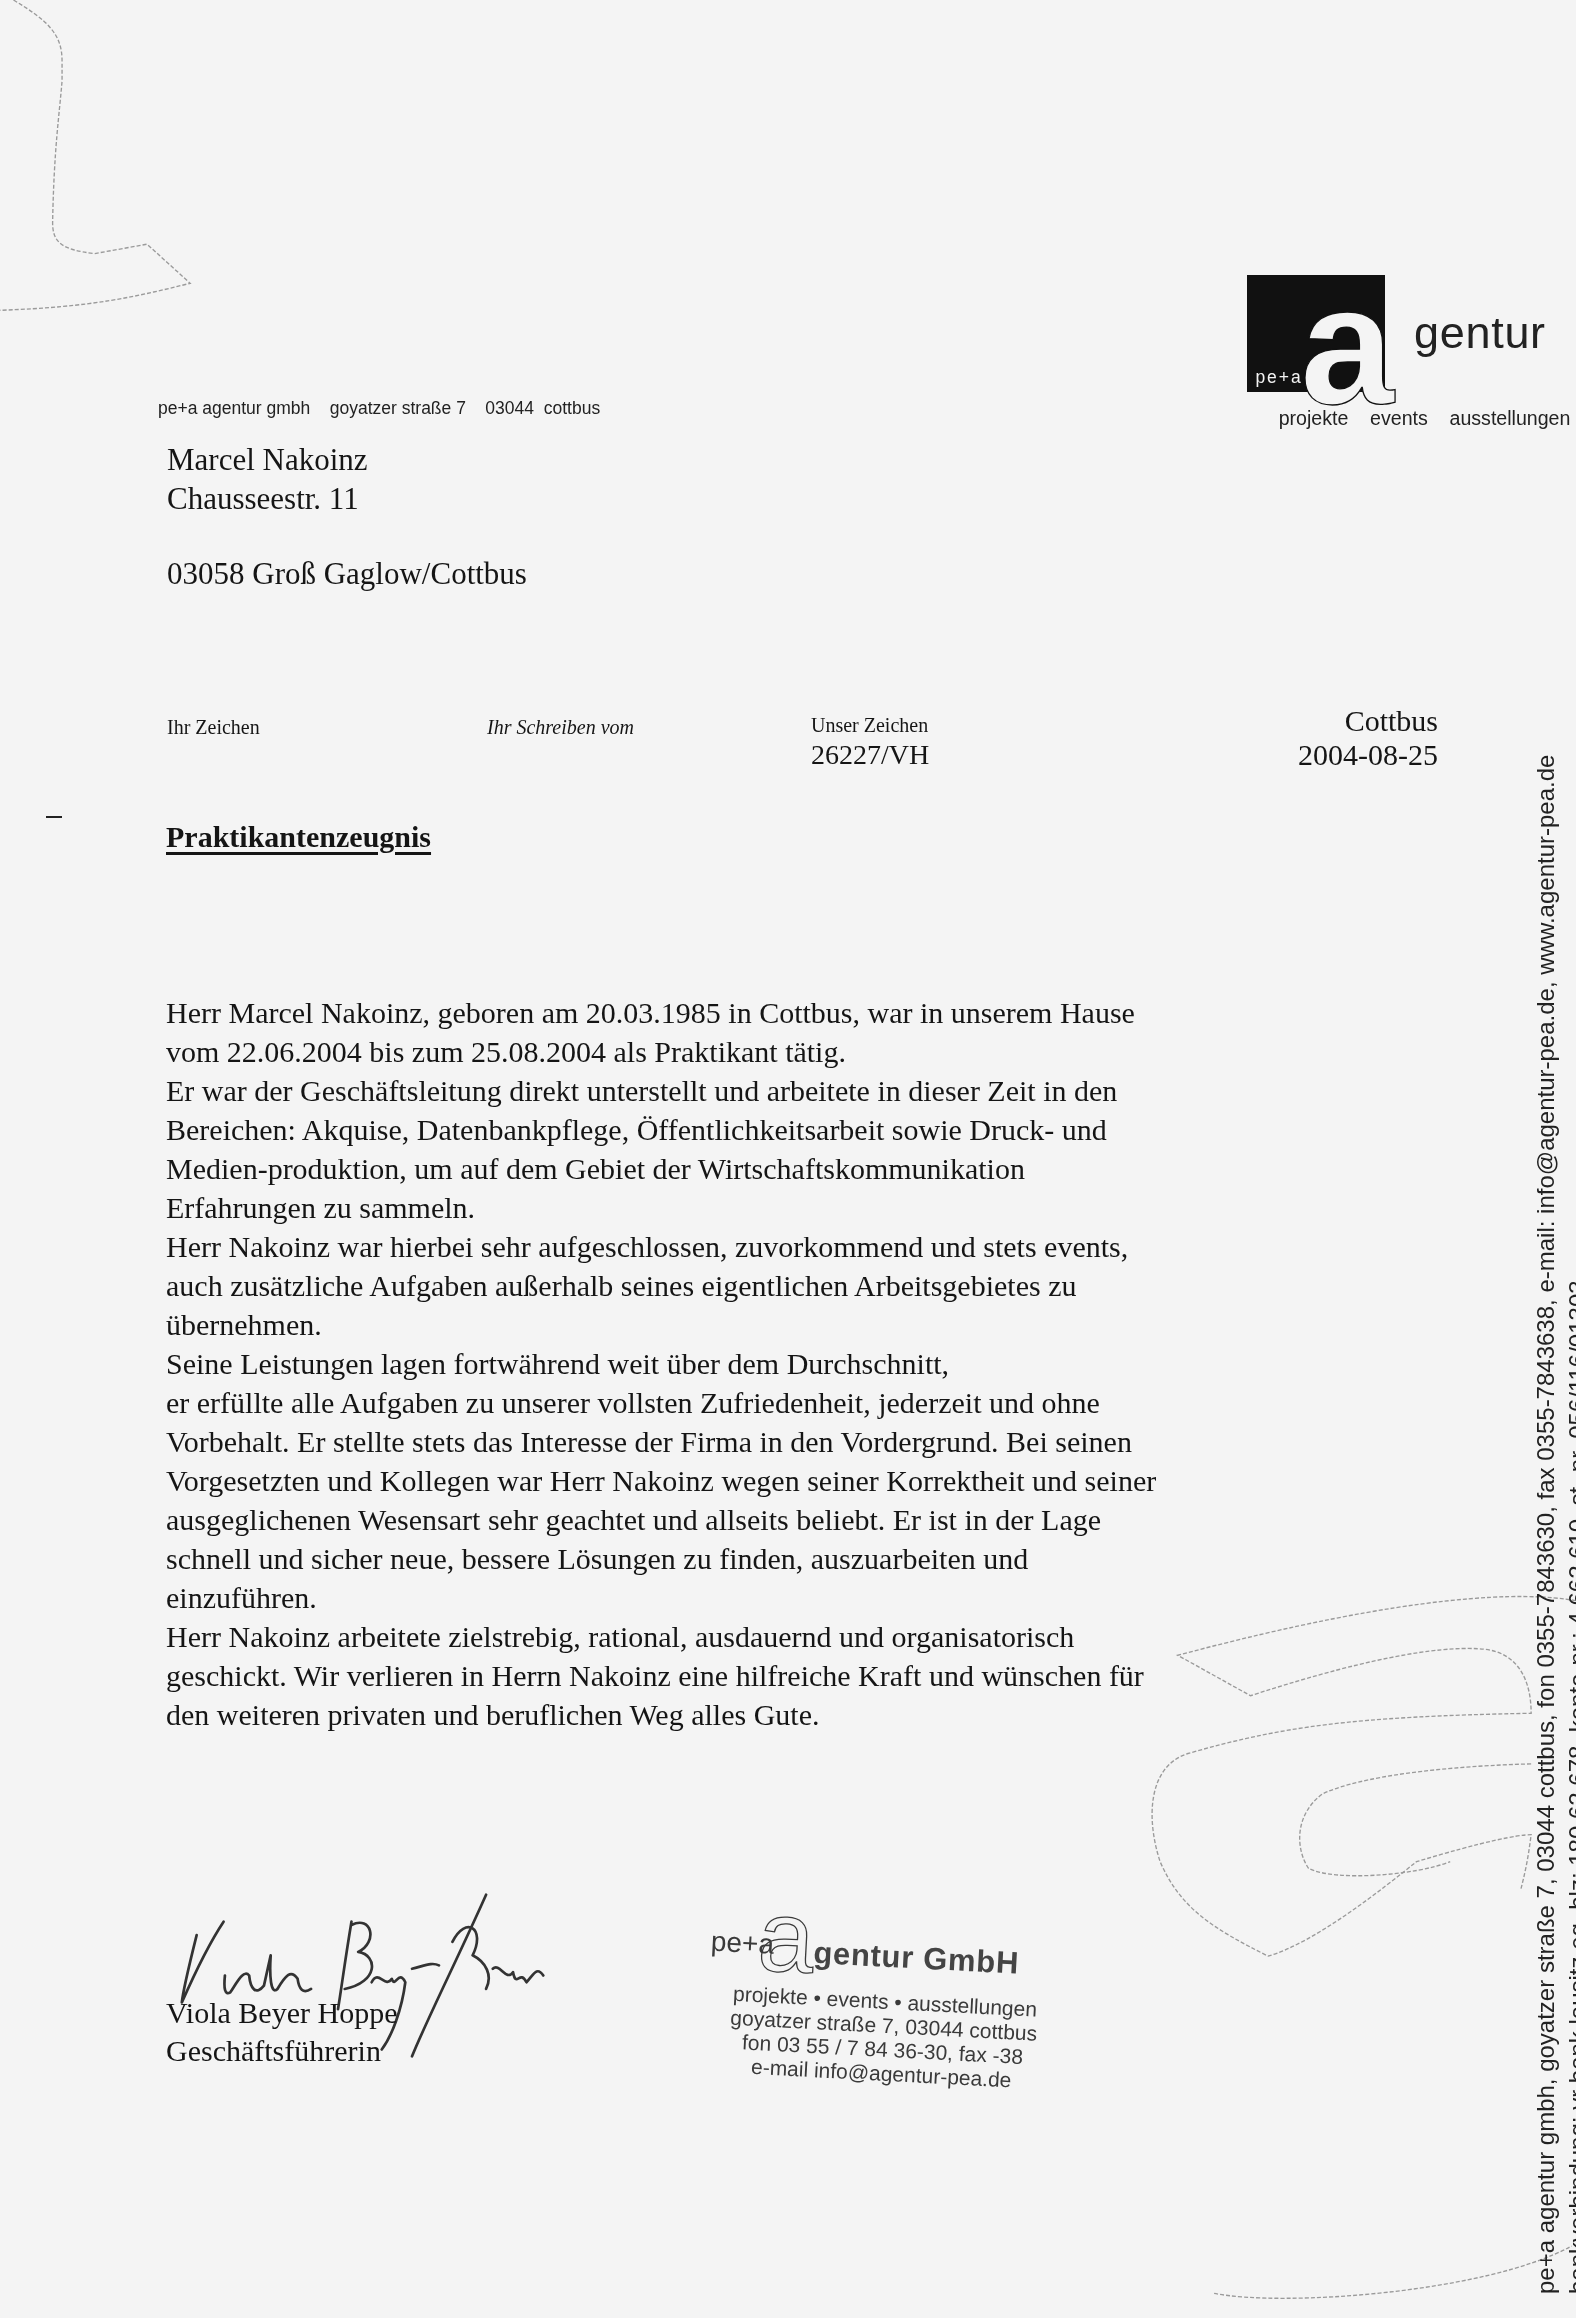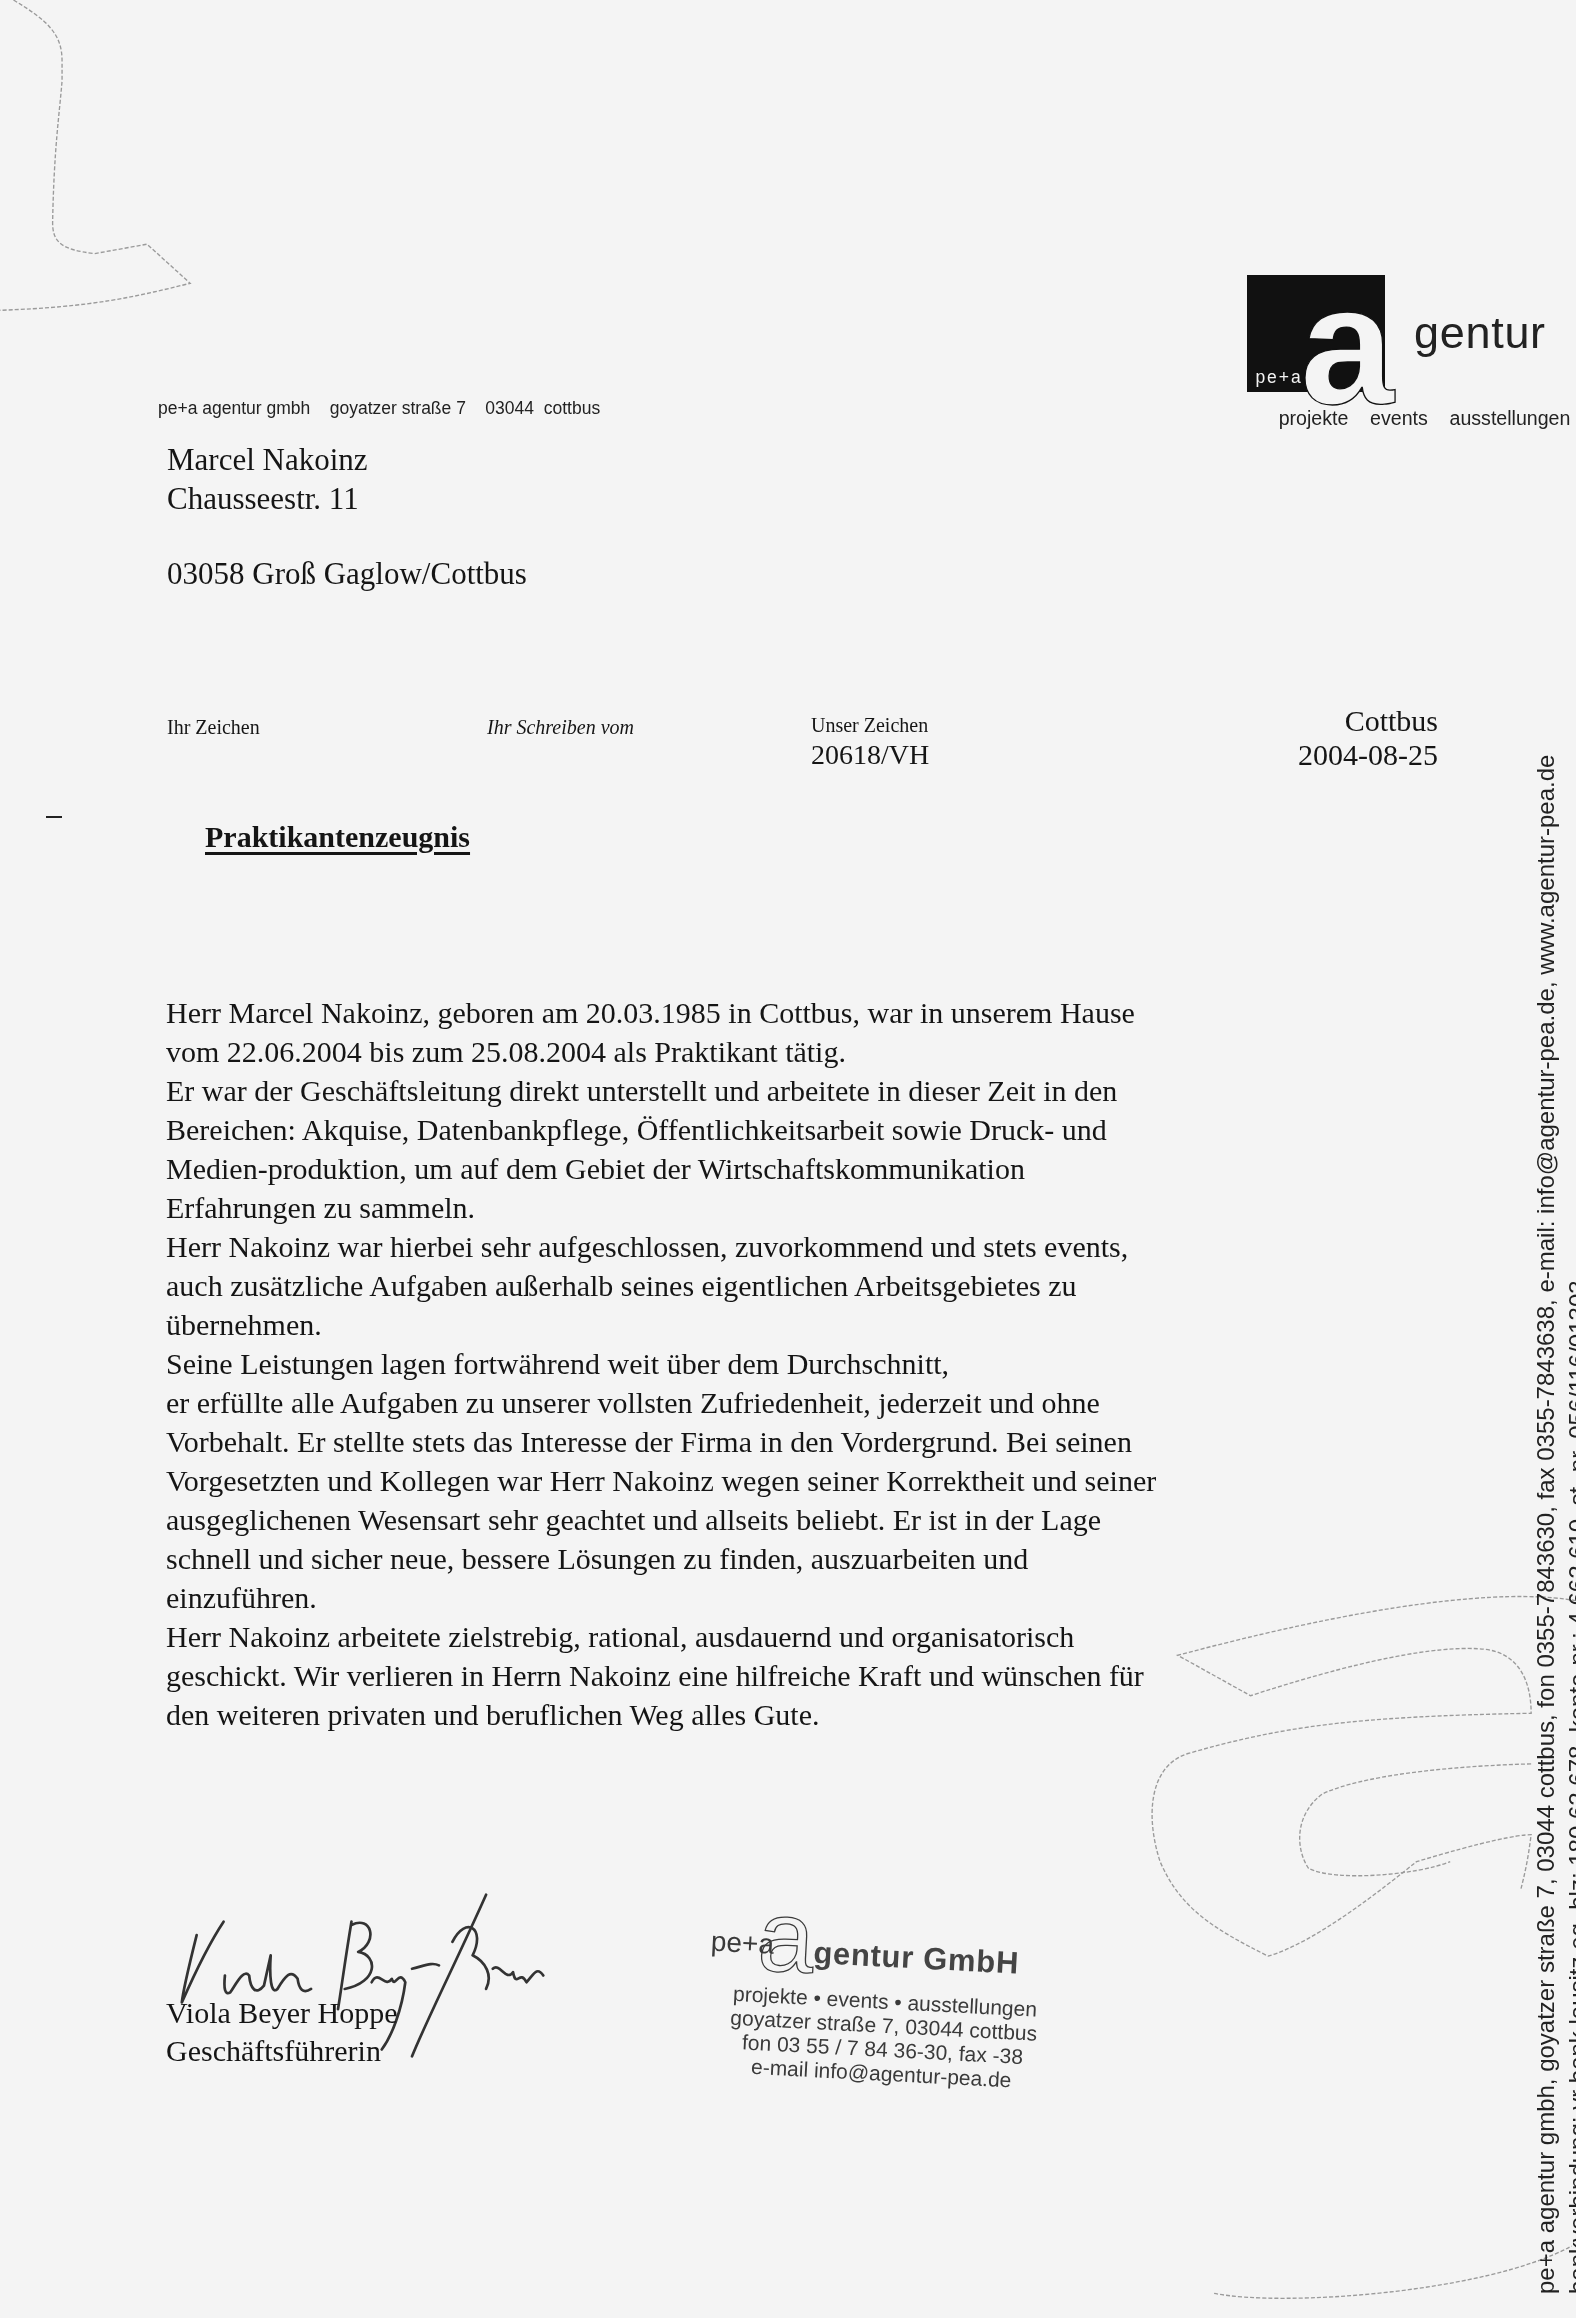--- a/index.html
+++ b/index.html
@@ -107,21 +107,20 @@
       line-height: 34px;
     }
 
     .subject {
       position: absolute;
       left: 166px; top: 820px;
       font-size: 30px;
       font-weight: bold;
       text-decoration: underline;
       text-underline-offset: 5.4px;
-      margin-left: 39px;
     }
     .body-text {
       position: absolute;
       left: 166px; top: 993px;
       width: 1187px;
       font-size: 30px;
       line-height: 39px;
     }
     .body-text div { white-space: nowrap; }
 
@@ -225,21 +224,21 @@
 
   <div class="recipient serif">
     <span style="display:block">Marcel Nakoinz</span>
     <span style="display:block">Chausseestr. 11</span>
     <span class="city">03058 Groß Gaglow/Cottbus</span>
   </div>
 
   <div class="ref-label serif" style="left:167px;">Ihr Zeichen</div>
   <div class="ref-label serif" style="left:487px;font-style:italic;">Ihr Schreiben vom</div>
   <div class="ref-label serif" style="left:811px; top:714px;">Unser Zeichen</div>
-  <div class="ref-value serif" style="left:811px; top:739px;">20618/VH</div>
+  <div class="ref-value serif" style="left:811px; top:739px;">26227/VH</div>
   <div class="place-date serif">
     <div>Cottbus</div>
     <div>2004-08-25</div>
   </div>
 
   <div class="subject serif">Praktikantenzeugnis</div>
 
   <div class="body-text serif">
     <div>Herr Marcel Nakoinz, geboren am 20.03.1985 in Cottbus, war in unserem Hause</div>
     <div>vom 22.06.2004 bis zum 25.08.2004 als Praktikant tätig.</div>

